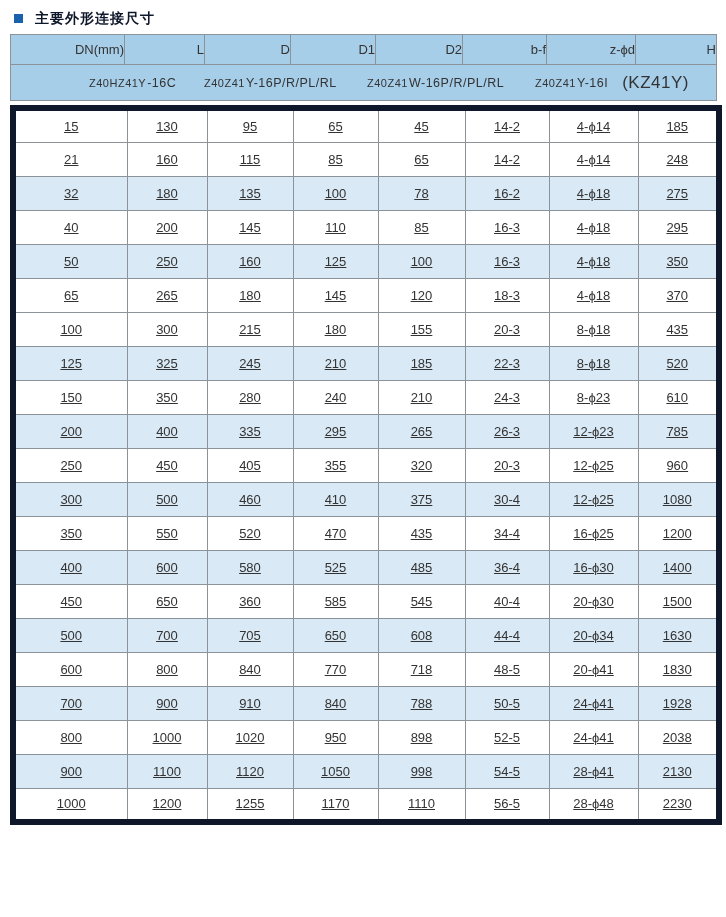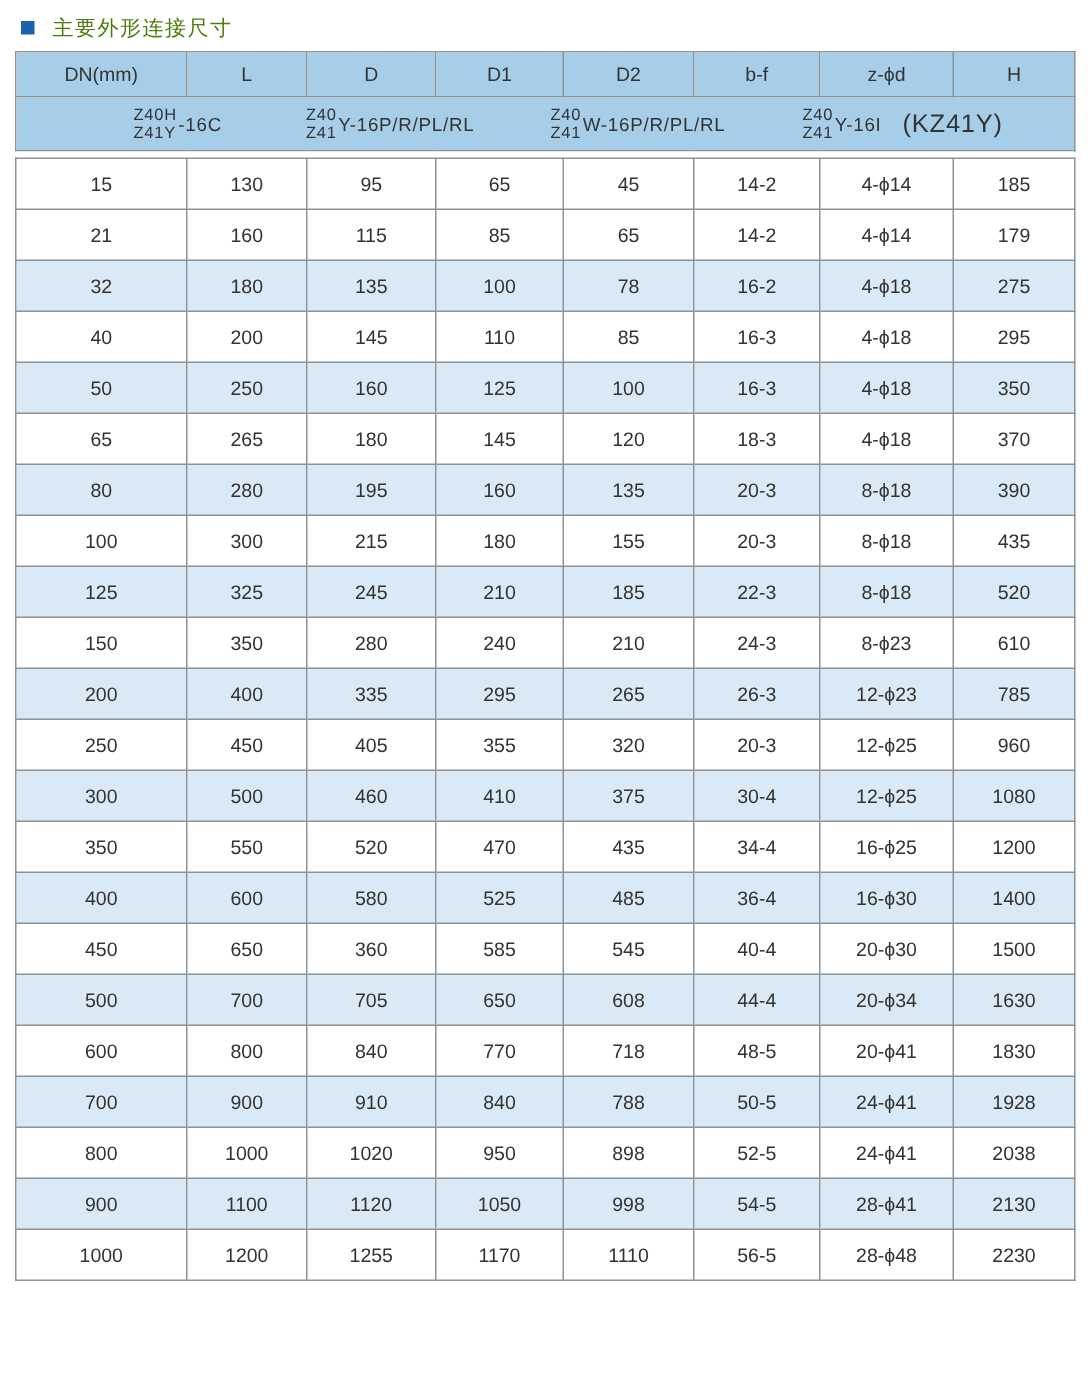--- a/index.html
+++ b/index.html
@@ -25,22 +25,22 @@
   .bullet {
     width: 9px;
     height: 9px;
     background: #1a62ab;
     display: inline-block;
     margin-right: 12px;
     flex: 0 0 auto;
   }
   .title-text {
     font-size: 14px;
-    font-weight: normal;
-    color: #4d7c0f;
+    font-weight: bold;
+    color: #0f172a;
     letter-spacing: 1px;
   }
   
   .table-wrap {
     margin: 6px 10px 0 10px;
     width: 706px;
   }
   table {
     width: 706px;
     table-layout: fixed;
@@ -50,45 +50,45 @@
     border: 1px solid #8b9298;
     text-align: center;
     vertical-align: middle;
     font-size: 13px;
     font-weight: normal;
     color: #333333;
     overflow: hidden;
     white-space: nowrap;
   }
   .head-table { border: 1px solid #75797e; }
-  .body-table { border: 1px solid #0f172a; }
+  .body-table { border: 6px solid #0f172a; text-decoration: underline; }
   .head-table th {
     height: 30px;
     background: #a7cee9;
+    text-align: right;
   }
   .head-table td.models-cell {
     height: 35px;
     background: #a7cee9;
     padding: 0;
   }
   .models-strip {
     position: relative;
     width: 100%;
     height: 35px;
   }
   .model {
     position: absolute;
     top: 0;
     height: 35px;
     display: flex;
     align-items: center;
   }
   .model .stack {
     display: flex;
-    flex-direction: column;
     align-items: flex-start;
     font-size: 11px;
     line-height: 12px;
     letter-spacing: 0.5px;
   }
   .model .suffix {
     font-size: 12.5px;
     letter-spacing: 0.5px;
     margin-left: 1px;
   }
@@ -198,21 +198,21 @@
             <td>185</td>
           </tr>
           <tr>
             <td>21</td>
             <td>160</td>
             <td>115</td>
             <td>85</td>
             <td>65</td>
             <td>14-2</td>
             <td>4-ϕ14</td>
-            <td>179</td>
+            <td>248</td>
           </tr>
           <tr class="alt">
             <td>32</td>
             <td>180</td>
             <td>135</td>
             <td>100</td>
             <td>78</td>
             <td>16-2</td>
             <td>4-ϕ18</td>
             <td>275</td>
@@ -240,30 +240,20 @@
           <tr>
             <td>65</td>
             <td>265</td>
             <td>180</td>
             <td>145</td>
             <td>120</td>
             <td>18-3</td>
             <td>4-ϕ18</td>
             <td>370</td>
           </tr>
-          <tr class="alt">
-            <td>80</td>
-            <td>280</td>
-            <td>195</td>
-            <td>160</td>
-            <td>135</td>
-            <td>20-3</td>
-            <td>8-ϕ18</td>
-            <td>390</td>
-          </tr>
           <tr>
             <td>100</td>
             <td>300</td>
             <td>215</td>
             <td>180</td>
             <td>155</td>
             <td>20-3</td>
             <td>8-ϕ18</td>
             <td>435</td>
           </tr>

